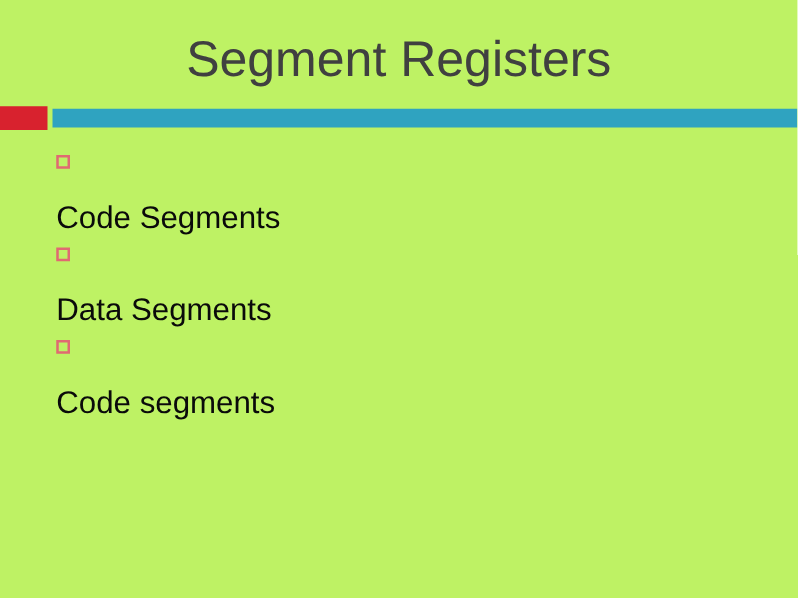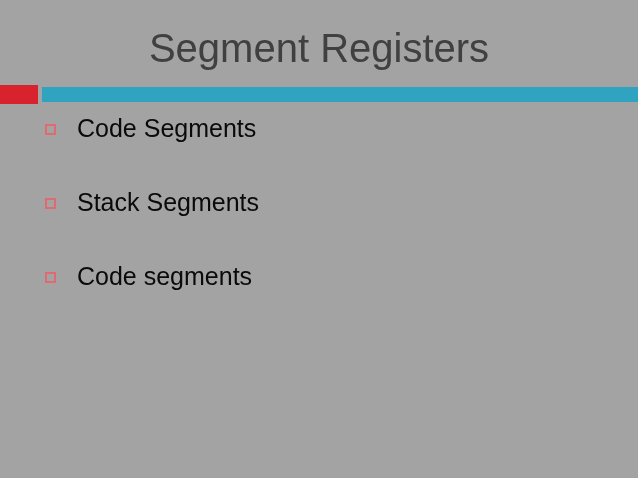--- a/index.html
+++ b/index.html
@@ -7,21 +7,21 @@
     padding: 0;
     background: #ffffff;
   }
   body {
     font-family: "Liberation Sans", sans-serif;
   }
   .slide {
     position: relative;
     width: 638px;
     height: 478px;
-    background: #a3a3a3;
+    background: #bef264;
     overflow: hidden;
   }
 
   
   .slide-title {
     position: absolute;
     left: 0;
     top: 24px;
     width: 638px;
     text-align: center;
@@ -64,23 +64,23 @@
     left: 0;
     top: 114px;
     width: 638px;
     margin: 0;
     padding: 0;
     list-style: none;
   }
   .bullet-item {
     position: relative;
     height: 74px;
-    padding-left: 77px;
+    padding-left: 45px;
     display: flex;
-    align-items: flex-start;
+    align-items: flex-end;
   }
   .bullet-marker {
     position: absolute;
     left: 45px;
     top: 10px;
     width: 7px;
     height: 7px;
     border: 2px solid #e06a72;
     background: transparent;
     box-sizing: content-box;
@@ -107,21 +107,21 @@
 
   <ul class="bullet-list">
 
     <li class="bullet-item">
       <span class="bullet-marker"></span>
       <span class="bullet-text">Code Segments</span>
     </li>
 
     <li class="bullet-item">
       <span class="bullet-marker"></span>
-      <span class="bullet-text">Stack Segments</span>
+      <span class="bullet-text">Data Segments</span>
     </li>
 
     <li class="bullet-item">
       <span class="bullet-marker"></span>
       <span class="bullet-text">Code segments</span>
     </li>
 
   </ul>
 
 </div>

